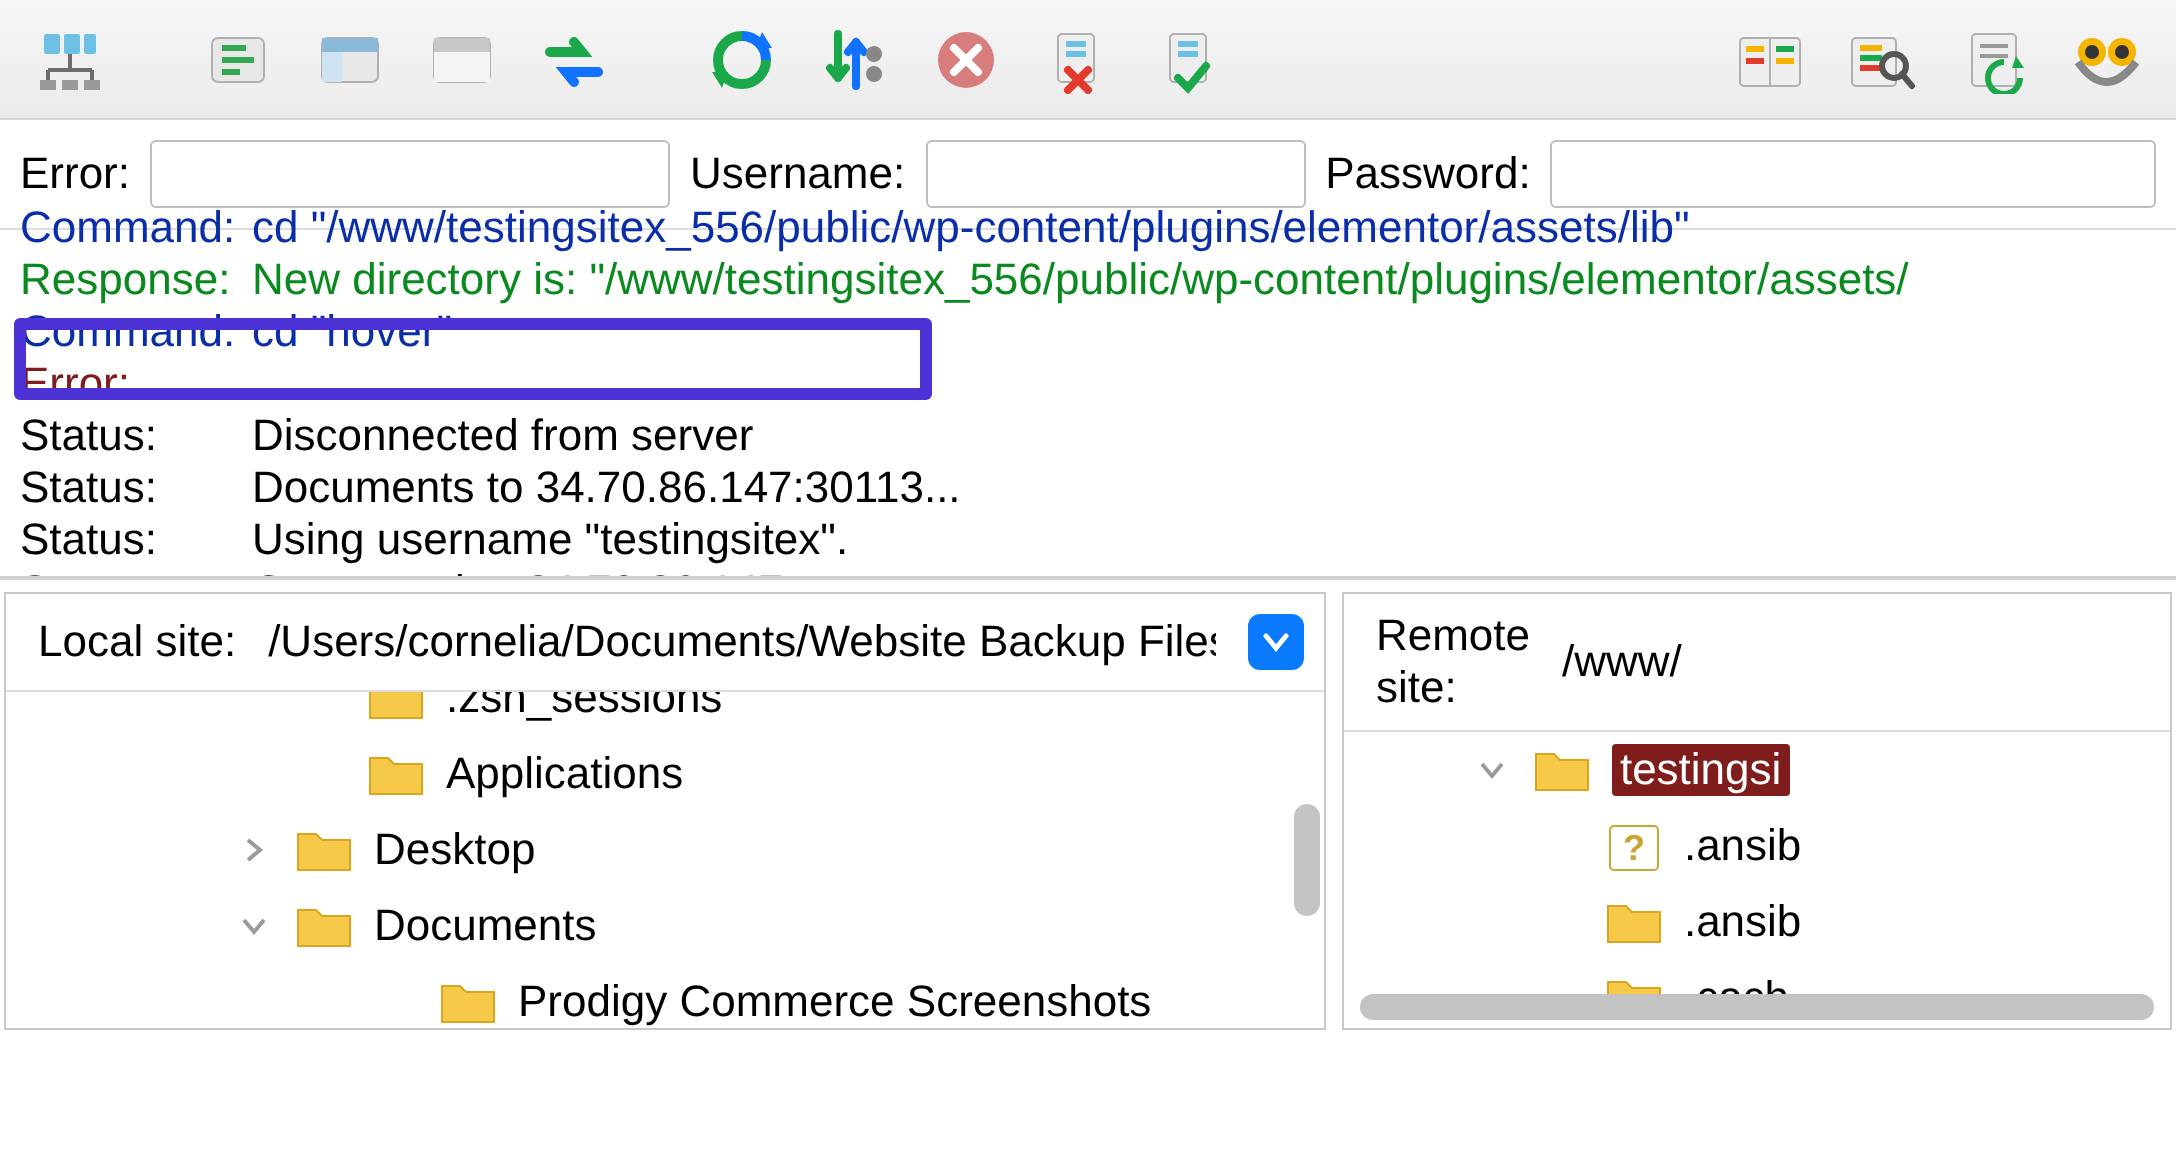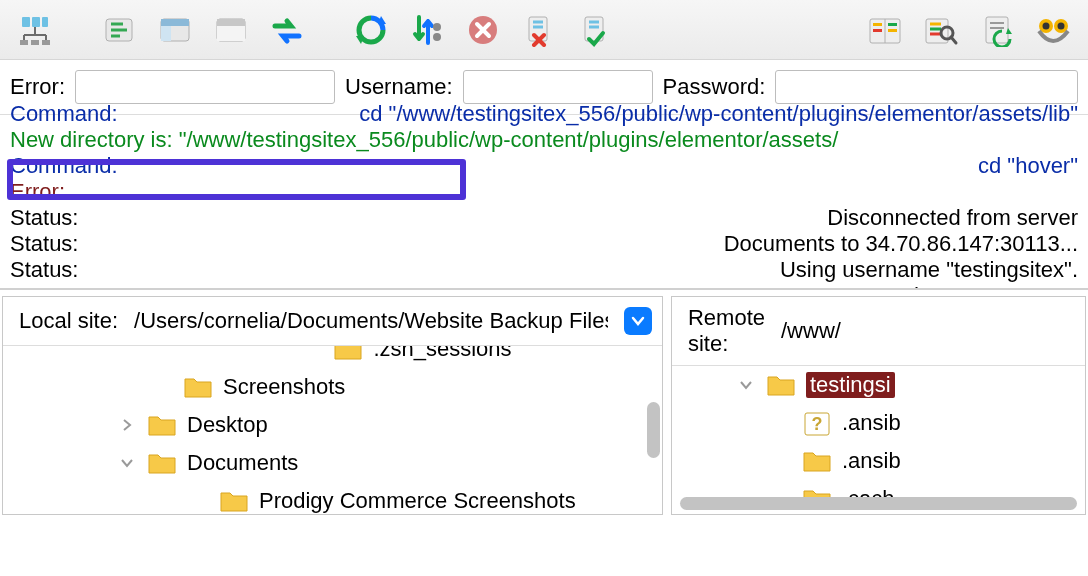--- a/index.html
+++ b/index.html
@@ -7,21 +7,21 @@
   .toolbar { height: 60px; background: linear-gradient(#f6f6f6,#ebebeb); display:flex; align-items:center; gap:14px; padding: 6px 14px; border-bottom:1px solid #d6d6d6;}
   .toolbar .spacer { width:14px; }
   .icon-btn { width:42px; height:42px; display:flex; align-items:center; justify-content:center; border-radius:4px; }
   .conn-row { display:flex; align-items:center; gap:10px; padding:10px 10px; border-bottom:1px solid #ddd;}
   .conn-row label{white-space:nowrap;}
   .conn-row input{ border:1px solid #bdbdbd; height:34px; font-size:22px; padding:0 6px; background:#fff; border-radius:3px; flex:1; min-width:120px;}
   #host-input{width:260px; flex:none;}
   #user-input{width:190px; flex:none;}
   #pass-input{flex:1;}
   .log{ height:188px; overflow:hidden; border-bottom:1px solid #d0d0d0; padding:0 10px;}
-  .log-line{ display:flex; gap:0; white-space:nowrap; line-height:26px;justify-content:space-between;}
+  .log-line{ display:flex; gap:0; white-space:nowrap; line-height:26px;}
   .log-type{ width:116px; min-width:116px;}
   .log-msg{ }
   .l-command{ color:#0a2da8;}
   .l-response{ color:#0a8a1e;}
   .l-error{ color:#7f1d1d;}
   .l-status{ color:#000;}
   .log-wrap{position:relative;}
   .highlight-box{ position:absolute; left:7px; top:58px; width:459px; height:41px; border:6px solid #4d32d6; border-radius:3px;}
   .sites{ display:flex; height:226px; border-top:1px solid #d0d0d0;}
   .panel{ border:1px solid #c8c8c8; display:flex; flex-direction:column; }
@@ -182,20 +182,21 @@
   <input id="pass-input" type="password" value="" style="">
 </div>
 
 <div class="log-wrap">
 <div class="log cutoff-top" id="log">
       <div class="log-line l-command">
         <span class="log-type">Command:</span>
         <span class="log-msg">cd "/www/testingsitex_556/public/wp-content/plugins/elementor/assets/lib"</span>
       </div>
       <div class="log-line l-response">
+        <span class="log-type">Response:</span>
         <span class="log-msg">New directory is: "/www/testingsitex_556/public/wp-content/plugins/elementor/assets/</span>
       </div>
       <div class="log-line l-command">
         <span class="log-type">Command:</span>
         <span class="log-msg">cd "hover"</span>
       </div>
       <div class="log-line l-error">
         <span class="log-type">Error:</span>
       </div>
       <div class="log-line l-status">
@@ -226,37 +227,37 @@
         <input class="path-input" value="/Users/cornelia/Documents/Website Backup Files/" style="">
       </div>
       <div class="drop-btn">
         <svg width="14" height="14">
             <path d="M2 4 l5 6 l5 -6" stroke="#fff" stroke-width="2.5" fill="none" stroke-linecap="round"></path>
           </svg>
       </div>
     </div>
     <div class="tree">
       <div class="tree-rows" id="local-tree">
-          <div class="tree-row" style="padding-left: 150px; margin-top: -16px; justify-content: center;">
+          <div class="tree-row" style="padding-left: 150px; margin-top: -16px;">
             <span class="chev"></span>
             <span class="folder">
               <svg width="30" height="24">
                 <path d="M2 4 h9 l3 3 h14 v15 h-26 z" fill="#f7c948" stroke="#d9a520"></path>
               </svg>
             </span>
             <span class="node-label">.zsh_sessions</span>
           </div>
           <div class="tree-row" style="padding-left: 150px;">
             <span class="chev"></span>
             <span class="folder">
               <svg width="30" height="24">
                 <path d="M2 4 h9 l3 3 h14 v15 h-26 z" fill="#f7c948" stroke="#d9a520"></path>
               </svg>
             </span>
-            <span class="node-label">Screenshots</span>
+            <span class="node-label">Applications</span>
           </div>
           <div class="tree-row" style="padding-left: 114px;">
             <span class="chev">
               <svg width="14" height="14">
                 <path d="M4 2 l6 5 l-6 5" stroke="#9a9a9a" stroke-width="2" fill="none"></path>
               </svg>
             </span>
             <span class="folder">
               <svg width="30" height="24">
                 <path d="M2 4 h9 l3 3 h14 v15 h-26 z" fill="#f7c948" stroke="#d9a520"></path>

